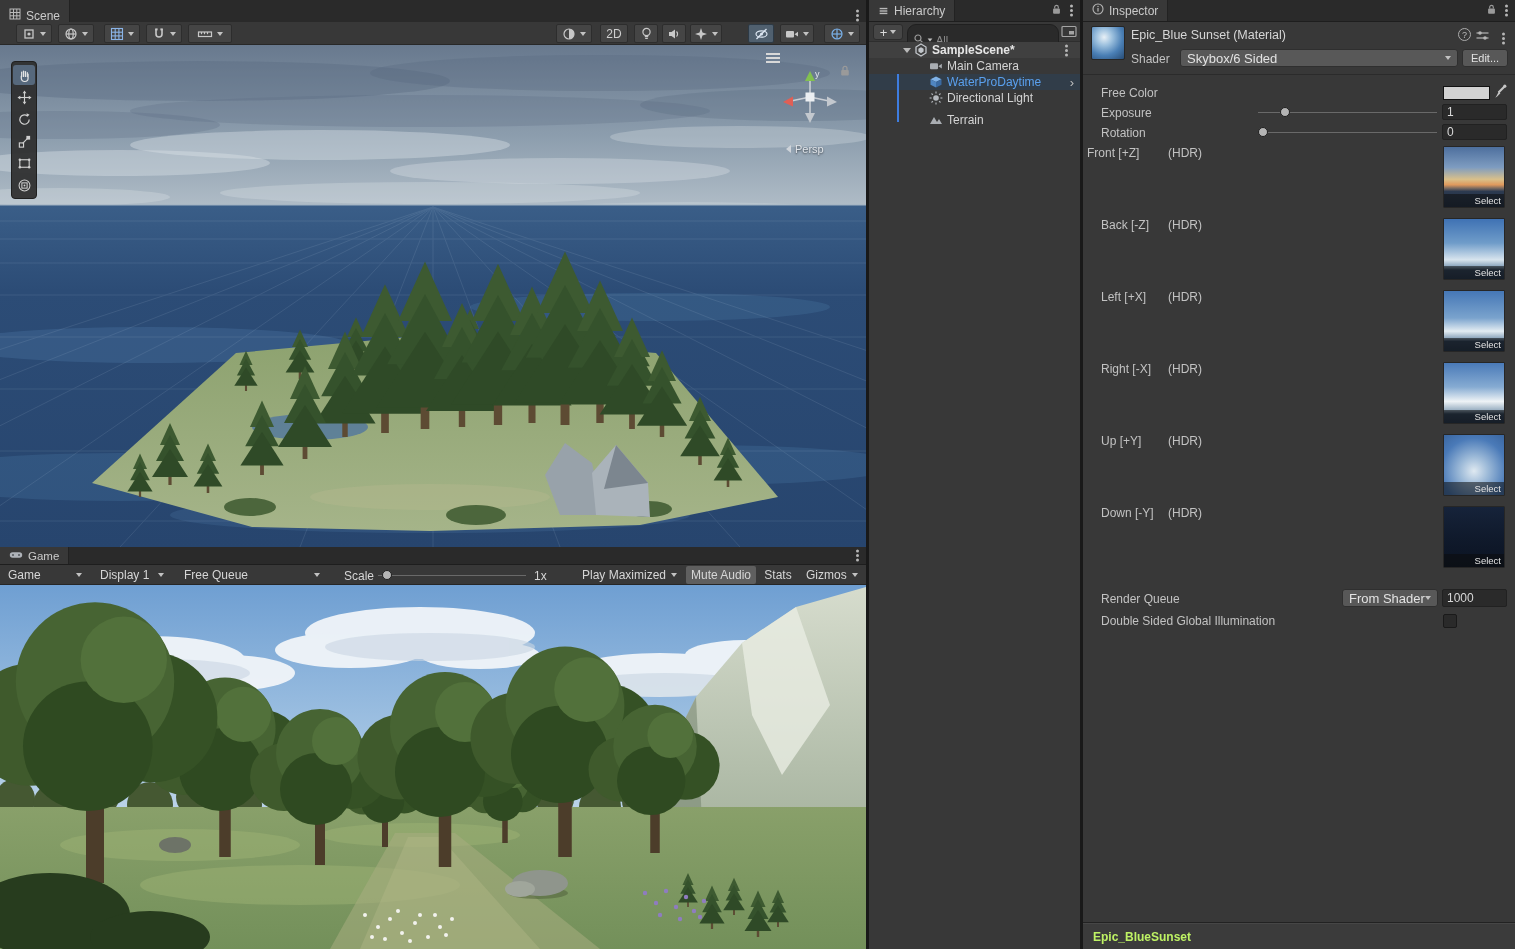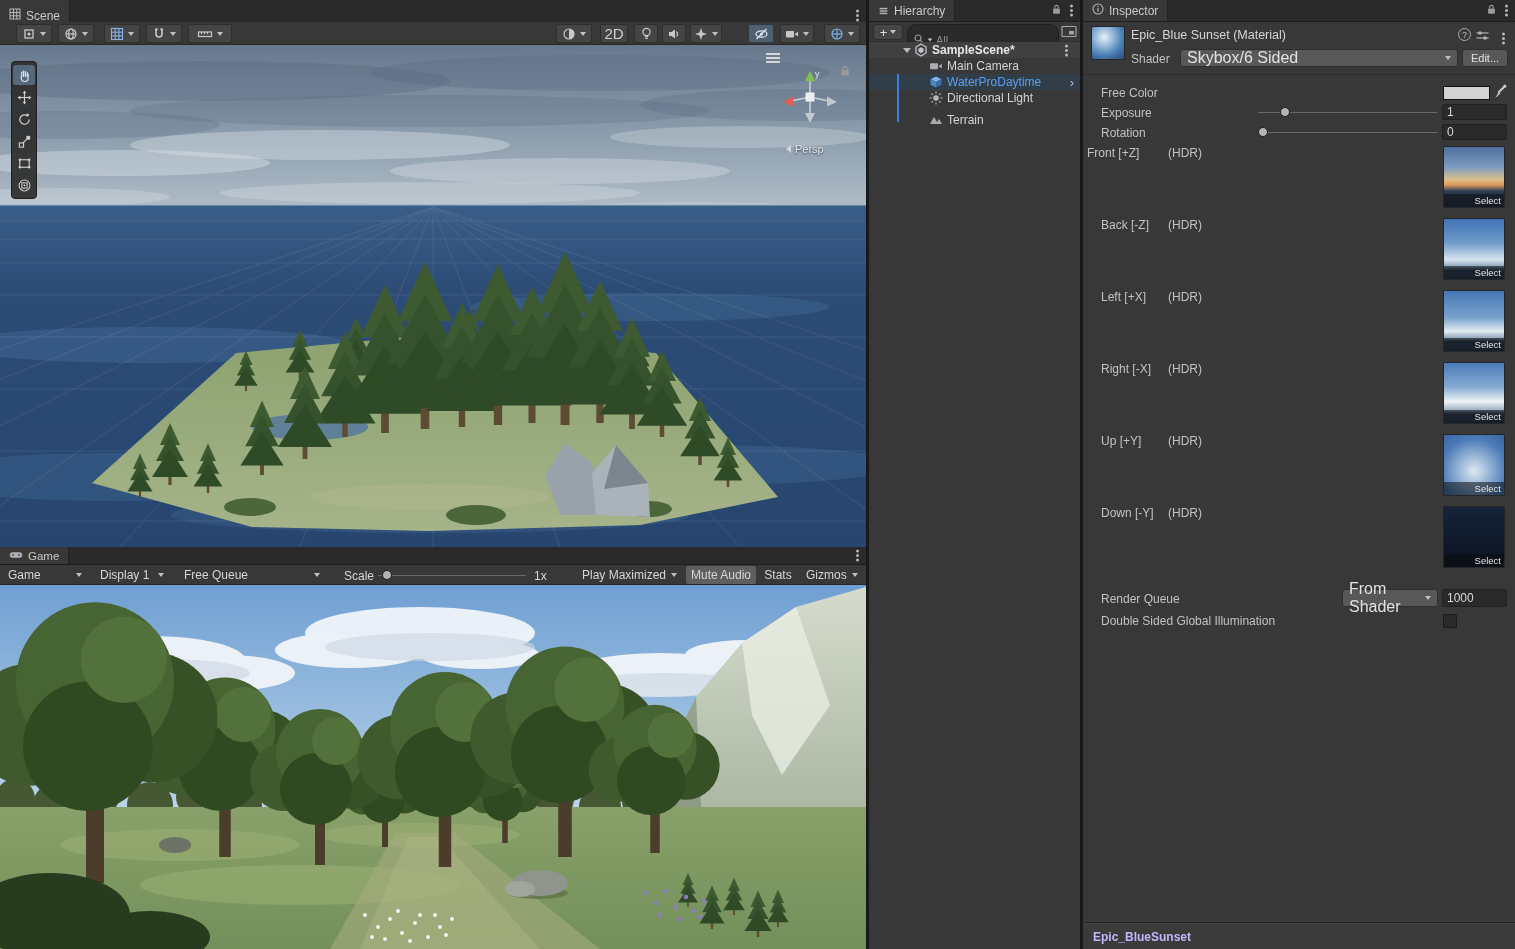--- a/index.html
+++ b/index.html
@@ -18,21 +18,21 @@
 .hamb{width:14px;height:2px;background:#d8d8d8;box-shadow:0 -4px 0 #d8d8d8,0 4px 0 #d8d8d8;display:inline-block}
 
 .scene-toolbar{position:absolute;left:0;top:22px;right:0;height:23px;background:#383838;border-bottom:1px solid #282828}
 .toolbtn{position:absolute;top:2px;height:19px;display:flex;align-items:center;justify-content:center;gap:4px;border-radius:2px;color:#cfcfcf;background:#454545;border:1px solid #2d2d2d}
 .toolbtn.pressed{background:#50606f;border-color:#2d3a46}
 .game-tabbar{height:18px}
 .game-toolbar{position:absolute;left:0;top:18px;right:0;height:20px;background:#383838;border-bottom:1px solid #262626}
 .gbtn{position:absolute;top:1px;height:18px;display:flex;align-items:center;gap:5px;padding:0 6px;border-radius:2px;color:#d6d6d6;font-size:12px;white-space:nowrap}
 .gbtn.pressed{background:#5f5f5f}
 
-.dd{position:absolute;background:#585858;border:1px solid #2f2f2f;border-radius:3px;height:18px;display:flex;align-items:center;padding:0 6px;color:#e2e2e2;font-size:16px}
+.dd{position:absolute;background:#585858;border:1px solid #2f2f2f;border-radius:3px;height:18px;display:flex;align-items:center;padding:0 6px;color:#e2e2e2;font-size:13px}
 .dd .caret{margin-left:auto}
 .btn2{position:absolute;background:#585858;border:1px solid #2f2f2f;border-radius:3px;height:18px;display:flex;align-items:center;justify-content:center;color:#e2e2e2;font-size:11px}
 .nf{position:absolute;background:#2a2a2a;border:1px solid #212121;border-radius:2px;color:#d8d8d8;padding:0 4px;display:flex;align-items:center;font-size:12px}
 .slider{position:absolute;height:16px}
 .slider .track{position:absolute;left:0;right:0;top:8px;height:1px;background:#9a9a9a;opacity:.5}
 .slider .thumb{position:absolute;top:3px;width:10px;height:10px;border-radius:50%;background:#b4b4b4;border:1px solid #1f1f1f}
 .lbl{position:absolute;color:#c2c2c2;font-size:12px;white-space:nowrap}
 .checkbox{position:absolute;width:14px;height:14px;background:#2a2a2a;border:1px solid #1a1a1a;border-radius:2px}
 
 .h-toolbar{position:absolute;left:0;top:22px;right:0;height:20px;background:#383838;border-bottom:1px solid #2e2e2e}
@@ -140,21 +140,21 @@
       <span class="caret"></span>
     </div>
 
     <div class="toolbtn" style="left:556px;width:36px">
       <svg width="14" height="14" viewBox="0 0 14 14">
           <circle cx="7" cy="7" r="5" fill="none" stroke="#c8c8c8" stroke-width="1.2"></circle>
           <path d="M7,2 a5,5 0 0 1 0,10 z" fill="#c8c8c8"></path>
         </svg>
       <span class="caret"></span>
     </div>
-    <div class="toolbtn" style="left:600px;width:28px;font-size:15px">
+    <div class="toolbtn" style="left:600px;width:28px;font-size:12px">
       <span>2D</span>
     </div>
     <div class="toolbtn" style="left:634px;width:24px">
       <svg width="13" height="14" viewBox="0 0 13 14">
           <circle cx="6.5" cy="5" r="3.6" fill="none" stroke="#c8c8c8" stroke-width="1.2"></circle>
           <line x1="4.8" y1="9.6" x2="8.2" y2="9.6" stroke="#c8c8c8" stroke-width="1.2"></line>
           <line x1="5.2" y1="11.4" x2="7.8" y2="11.4" stroke="#c8c8c8" stroke-width="1.2"></line>
         </svg>
     </div>
     <div class="toolbtn" style="left:662px;width:24px">
@@ -794,15 +794,15 @@
   </div>
   <div class="nf" style="left:359px;top:589px;width:65px;height:18px">
       <span>1000</span>
     </div>
 
   <span class="lbl" style="left:18px;top:614px">Double Sided Global Illumination</span>
   <div class="checkbox" style="left:360px;top:614px"></div>
 
   <div class="sep" style="top:922px;background:#222"></div>
   <div class="abs" style="left:0;right:0;top:923px;height:26px;background:#3b3b3b;display:flex;align-items:center;padding-left:10px;border-top:1px solid #464646">
-    <span style="font-weight:bold;color:#c4b5fd">Epic_BlueSunset</span>
+    <span style="font-weight:bold;color:#bef264">Epic_BlueSunset</span>
   </div>
 </section>
 
 </body></html>

